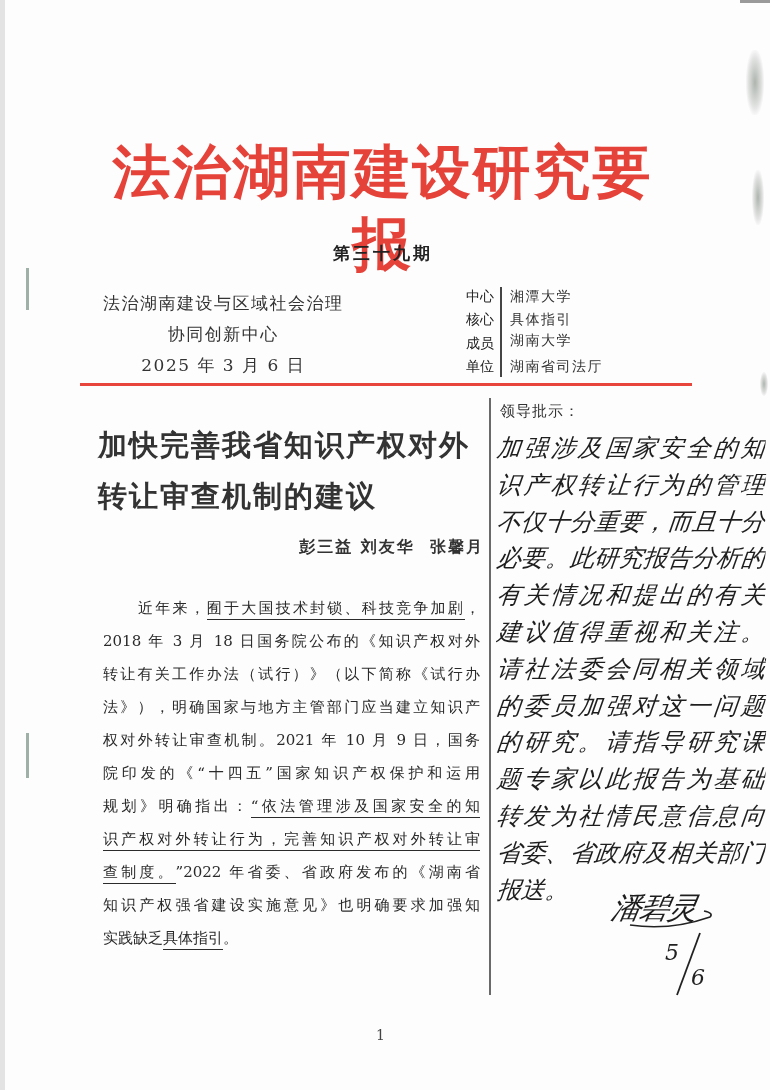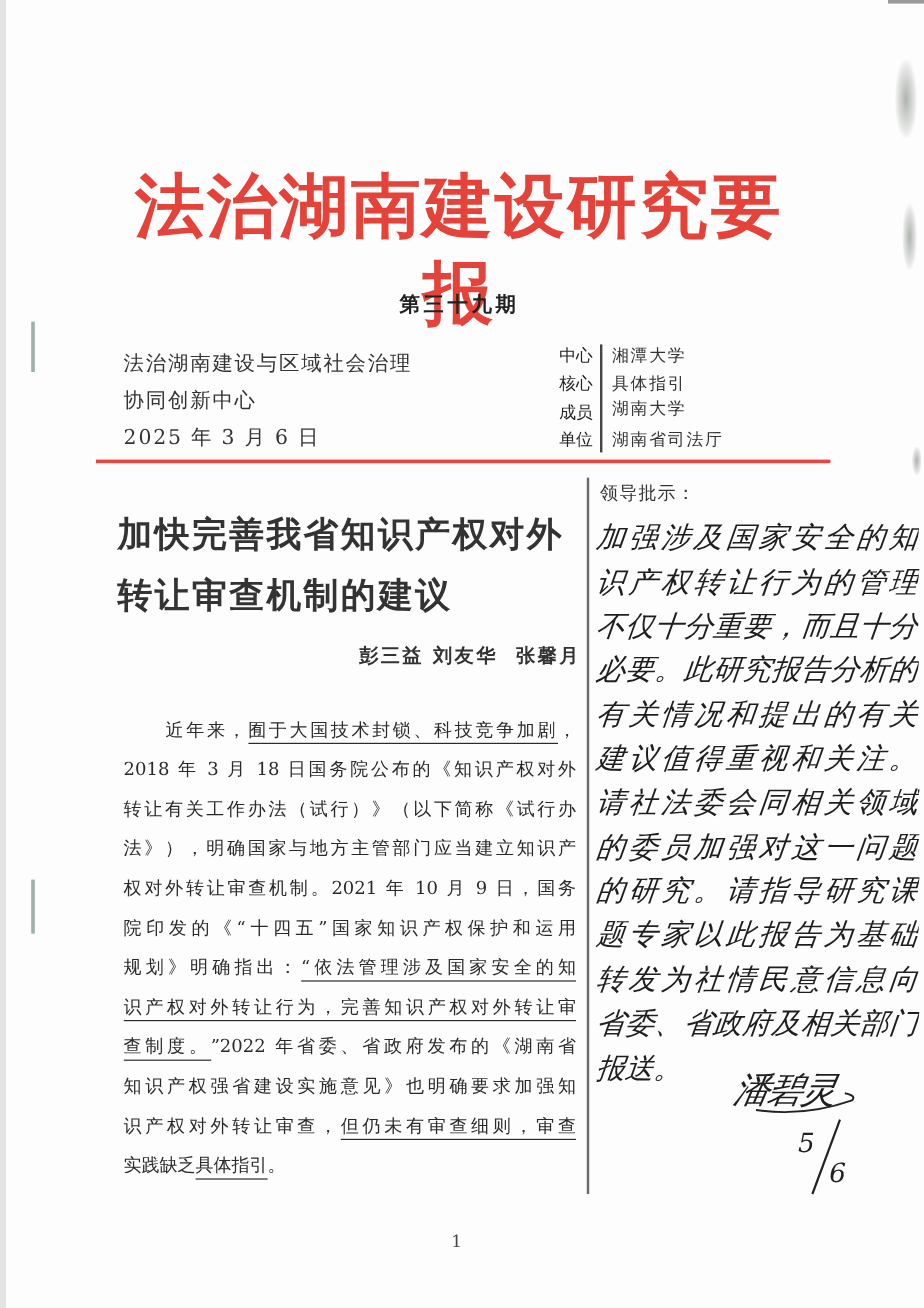--- a/index.html
+++ b/index.html
@@ -17,21 +17,21 @@
   .masthead-title {
     left: 95px; top: 136px; width: 575px; text-align: center;
     font-size: 58px; font-weight: bold; line-height: 72px; letter-spacing: 2px;
     color: #e5433a;
   }
   .issue {
     left: 283px; top: 242px; width: 200px; text-align: center;
     font-size: 17px; font-weight: bold; letter-spacing: 3px; color: #222;
   }
   .issuer { left: 103px; top: 288px; font-size: 17px; line-height: 31px; letter-spacing: 1.5px; color: #333; }
-  .issuer div { height: 31px; white-space: nowrap; }
+  .issuer div { height: 31px; white-space: nowrap; text-align: center; }
 
   .member-label { left: 452px; width: 42px; text-align: right; font-size: 14px; font-weight: normal; color: #222; white-space: nowrap; }
   .member-value { left: 510px; font-size: 14px; letter-spacing: 1.5px; color: #333; white-space: nowrap; }
   .member-divider { left: 500px; top: 287px; width: 1.5px; height: 90px; background: #444; }
 
   .red-rule { left: 80px; top: 383px; width: 612px; height: 3px; }
 
   .column-divider { left: 489px; top: 398px; width: 1.5px; height: 597px; background: #6a6a6a; }
 
   .article-title {
@@ -106,21 +106,20 @@
   <div class="body-line first"><span>近年来，</span><span class="ul">囿于大国技术封锁、科技竞争加剧</span><span>，</span></div>
   <div class="body-line"><span>2018 年 3 月 18 日国务院公布的《知识产权对外</span></div>
   <div class="body-line"><span>转让有关工作办法（试行）》（以下简称《试行办</span></div>
   <div class="body-line"><span>法》），明确国家与地方主管部门应当建立知识产</span></div>
   <div class="body-line"><span>权对外转让审查机制。2021 年 10 月 9 日，国务</span></div>
   <div class="body-line"><span>院印发的《“十四五”国家知识产权保护和运用</span></div>
   <div class="body-line"><span>规划》明确指出：</span><span class="ul">“依法管理涉及国家安全的知</span></div>
   <div class="body-line"><span class="ul">识产权对外转让行为，完善知识产权对外转让审</span></div>
   <div class="body-line"><span class="ul">查制度。</span><span>”2022 年省委、省政府发布的《湖南省</span></div>
   <div class="body-line"><span>知识产权强省建设实施意见》也明确要求加强知</span></div>
-  <div class="body-line"><span>识产权对外转让审查，</span><span class="ul">但仍未有审查细则，审查</span></div>
   <div class="body-line last"><span>实践缺乏</span><span class="ul">具体指引</span><span>。</span></div>
 </div>
 
 <div class="abs column-divider"></div>
 
 <div class="abs annot-label">领导批示：</div>
 <div class="abs handwriting">
   <div class="hw-line">加强涉及国家安全的知</div>
   <div class="hw-line">识产权转让行为的管理</div>
   <div class="hw-line">不仅十分重要，而且十分</div>

